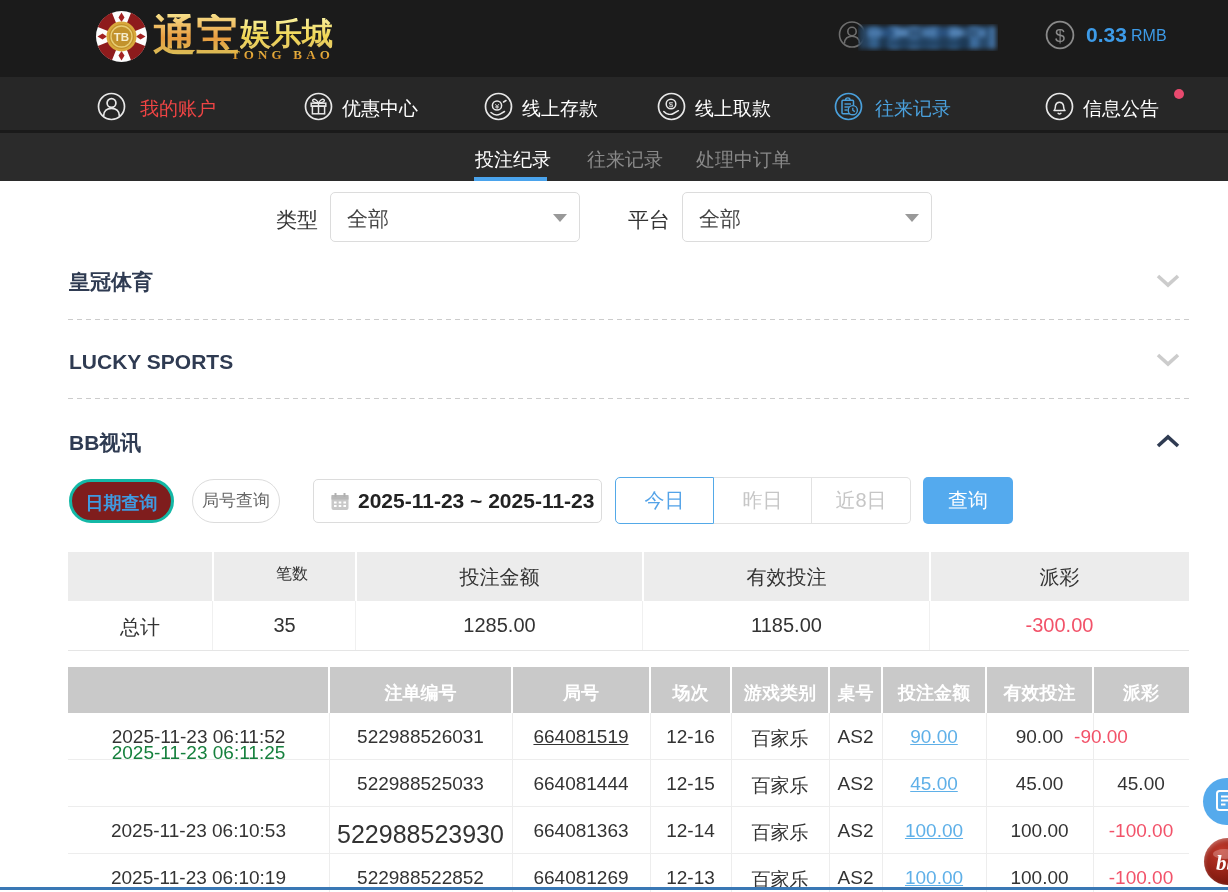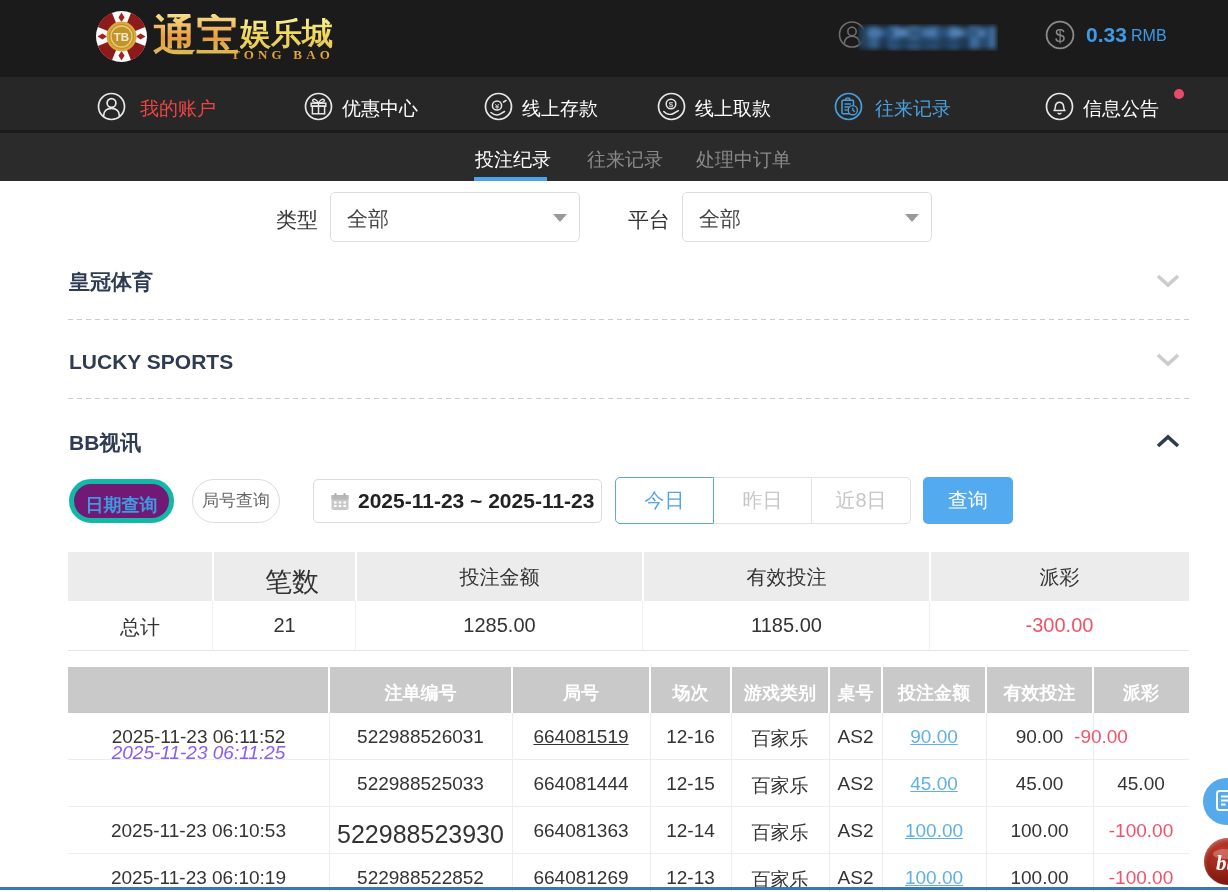--- a/index.html
+++ b/index.html
@@ -154,21 +154,21 @@
   <svg class="abs" style="left:1155px;top:351px;" width="26" height="18" viewBox="0 0 26 18">
     <path d="M3 4 l10 9 10-9" fill="none" stroke="#ccc" stroke-width="3.6"></path>
   </svg>
   <div class="abs" style="left:68px;top:398px;width:1121px;height:1px;background:repeating-linear-gradient(90deg,#ccc 0 5px,transparent 5px 9px);"></div>
 
   <div class="abs" style="left:69px;top:429px;font-size:21px;font-weight:bold;color:#2f3b52;">BB视讯</div>
   <svg class="abs" style="left:1155px;top:432px;" width="26" height="18" viewBox="0 0 26 18">
     <path d="M3 14 l10-9 10 9" fill="none" stroke="#2f3b52" stroke-width="3.6"></path>
   </svg>
 
-  <div class="abs" style="left:69px;top:479px;width:105px;height:44px;border:5px solid #14b8a6;border-radius:22px;background:#701a75;text-align:center;line-height:42px;font-size:18px;font-weight:bold;color:#3f9ae0;">日期查询</div>
+  <div class="abs" style="left:69px;top:479px;width:105px;height:44px;border:3px solid #14b8a6;border-radius:22px;background:#7f1d1d;text-align:center;line-height:42px;font-size:18px;font-weight:bold;color:#3f9ae0;">日期查询</div>
   <div class="abs" style="left:192px;top:479px;width:88px;height:44px;border:1px solid #dcdcdc;border-radius:22px;background:#fff;text-align:center;line-height:42px;font-size:17px;color:#666;">局号查询</div>
 
   <div class="abs" style="left:313px;top:479px;width:289px;height:44px;border:1px solid #dcdcdc;border-radius:5px;background:#fff;">
     <svg class="abs" style="left:16px;top:12px;" width="20" height="20" viewBox="0 0 20 20">
       <rect x="1.5" y="3" width="17" height="15" rx="2" fill="#c8c8c8"></rect>
       <rect x="1.5" y="3" width="17" height="4.5" fill="#b8b8b8"></rect>
       <line x1="5.5" y1="1" x2="5.5" y2="5" stroke="#b0b0b0" stroke-width="2"></line>
       <line x1="14.5" y1="1" x2="14.5" y2="5" stroke="#b0b0b0" stroke-width="2"></line>
       <g fill="#fff">
         <rect x="4" y="9.5" width="2.6" height="2"></rect>
@@ -187,32 +187,32 @@
     <div class="abs" style="left:0;top:0;width:99px;height:47px;border:1px solid #54a9e8;border-radius:5px 0 0 5px;background:#fff;text-align:center;line-height:45px;font-size:20px;color:#54a3e8;">今日</div>
     <div class="abs" style="left:197px;top:0;width:99px;height:47px;border:1px solid #e2e2e2;border-left:none;border-radius:0 5px 5px 0;background:#fff;text-align:center;line-height:45px;font-size:20px;color:#c6c6c6;">近8日</div>
   </div>
   <div class="abs" style="left:923px;top:477px;width:90px;height:47px;border-radius:5px;background:#54aaee;text-align:center;line-height:47px;font-size:20px;color:#fff;">查询</div>
 
   <div class="abs" style="left:68px;top:552px;width:1121px;height:49px;background:#ececec;"></div>
   <div class="abs" style="left:212px;top:552px;width:2px;height:49px;background:#fff;"></div>
   <div class="abs" style="left:355px;top:552px;width:2px;height:49px;background:#fff;"></div>
   <div class="abs" style="left:642px;top:552px;width:2px;height:49px;background:#fff;"></div>
   <div class="abs" style="left:929px;top:552px;width:2px;height:49px;background:#fff;"></div>
-  <div class="abs" style="left:213px;top:564px;width:158px;text-align:center;font-size:27px;color:#333;">笔数</div>
+  <div class="abs" style="left:213px;top:564px;width:158px;text-align:center;font-size:16px;color:#333;">笔数</div>
   <div class="abs" style="left:356px;top:564px;width:287px;text-align:center;font-size:20px;color:#333;">投注金额</div>
   <div class="abs" style="left:643px;top:564px;width:287px;text-align:center;font-size:20px;color:#333;">有效投注</div>
   <div class="abs" style="left:930px;top:564px;width:259px;text-align:center;font-size:20px;color:#333;">派彩</div>
 
   <div class="abs" style="left:68px;top:601px;width:1121px;height:50px;background:#fff;border-bottom:1px solid #e5e5e5;"></div>
   <div class="abs" style="left:212px;top:601px;width:1px;height:49px;background:#f0f0f0;"></div>
   <div class="abs" style="left:355px;top:601px;width:1px;height:49px;background:#f0f0f0;"></div>
   <div class="abs" style="left:642px;top:601px;width:1px;height:49px;background:#f0f0f0;"></div>
   <div class="abs" style="left:929px;top:601px;width:1px;height:49px;background:#f0f0f0;"></div>
   <div class="abs" style="left:68px;top:614px;width:144px;text-align:center;font-size:20px;color:#333;">总计</div>
-  <div class="abs" style="left:213px;top:614px;width:143px;text-align:center;font-size:20px;color:#333;">21</div>
+  <div class="abs" style="left:213px;top:614px;width:143px;text-align:center;font-size:20px;color:#333;">35</div>
   <div class="abs" style="left:356px;top:614px;width:287px;text-align:center;font-size:20px;color:#333;">1285.00</div>
   <div class="abs" style="left:643px;top:614px;width:287px;text-align:center;font-size:20px;color:#333;">1185.00</div>
   <div class="abs" style="left:930px;top:614px;width:259px;text-align:center;font-size:20px;color:#f25269;">-300.00</div>
 
   <div class="abs" style="left:68px;top:667px;width:1121px;height:46px;background:#c9c9c9;"></div>
   <div class="abs" id="mainheads"></div>
 
   <div class="abs" style="left:328px;top:667px;width:2px;height:46px;background:#fff;"></div>
   <div class="abs" style="left:511px;top:667px;width:2px;height:46px;background:#fff;"></div>
   <div class="abs" style="left:649px;top:667px;width:2px;height:46px;background:#fff;"></div>
@@ -252,21 +252,21 @@
   <div class="abs" style="left:1053px;top:726px;width:96px;text-align:center;font-size:19px;color:#f25269;">-90.00</div>
   <div class="abs" style="left:68px;top:760px;width:1121px;height:47px;background:#fff;border-bottom:1px solid #ededed;"></div>
   <div class="abs" style="left:329px;top:760px;width:1px;height:47px;background:#ededed;"></div>
   <div class="abs" style="left:512px;top:760px;width:1px;height:47px;background:#ededed;"></div>
   <div class="abs" style="left:650px;top:760px;width:1px;height:47px;background:#ededed;"></div>
   <div class="abs" style="left:731px;top:760px;width:1px;height:47px;background:#ededed;"></div>
   <div class="abs" style="left:829px;top:760px;width:1px;height:47px;background:#ededed;"></div>
   <div class="abs" style="left:882px;top:760px;width:1px;height:47px;background:#ededed;"></div>
   <div class="abs" style="left:986px;top:760px;width:1px;height:47px;background:#ededed;"></div>
   <div class="abs" style="left:1093px;top:760px;width:1px;height:47px;background:#ededed;"></div>
-  <div class="abs" style="left:68px;top:742px;width:261px;text-align:center;font-size:19px;color:#8b5cf6;font-style:italic;">2025-11-23 06:11:25</div>
+  <div class="abs" style="left:68px;top:742px;width:261px;text-align:center;font-size:19px;color:#15803d;">2025-11-23 06:11:25</div>
   <div class="abs" style="left:329px;top:773px;width:183px;text-align:center;font-size:19px;color:#333;">522988525033</div>
   <div class="abs" style="left:512px;top:773px;width:138px;text-align:center;font-size:19px;color:#333;">664081444</div>
   <div class="abs" style="left:650px;top:773px;width:81px;text-align:center;font-size:19px;color:#333;">12-15</div>
   <div class="abs" style="left:731px;top:773px;width:98px;text-align:center;font-size:19px;color:#333;">百家乐</div>
   <div class="abs" style="left:829px;top:773px;width:53px;text-align:center;font-size:19px;color:#333;">AS2</div>
   <div class="abs" style="left:882px;top:773px;width:104px;text-align:center;font-size:19px;color:#5fb0e8;text-decoration:underline;">45.00</div>
   <div class="abs" style="left:986px;top:773px;width:107px;text-align:center;font-size:19px;color:#333;">45.00</div>
   <div class="abs" style="left:1093px;top:773px;width:96px;text-align:center;font-size:19px;color:#333;">45.00</div>
   <div class="abs" style="left:68px;top:807px;width:1121px;height:47px;background:#fff;border-bottom:1px solid #ededed;"></div>
   <div class="abs" style="left:329px;top:807px;width:1px;height:47px;background:#ededed;"></div>

